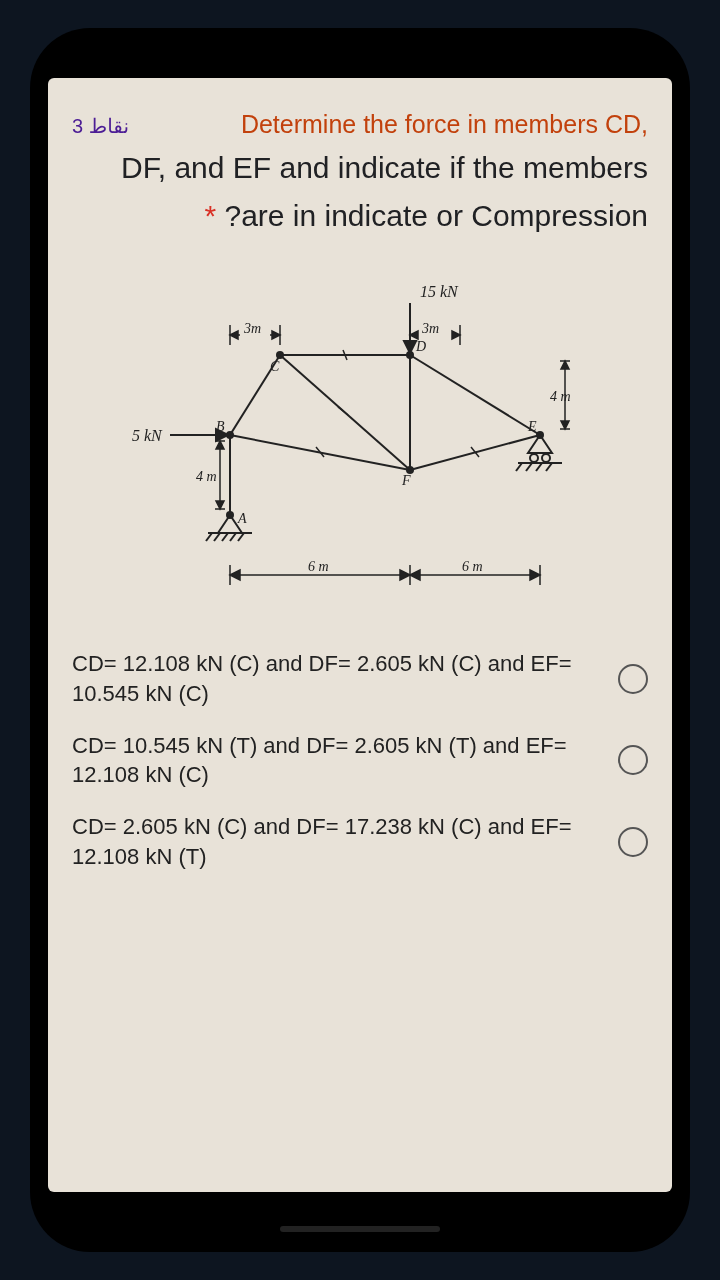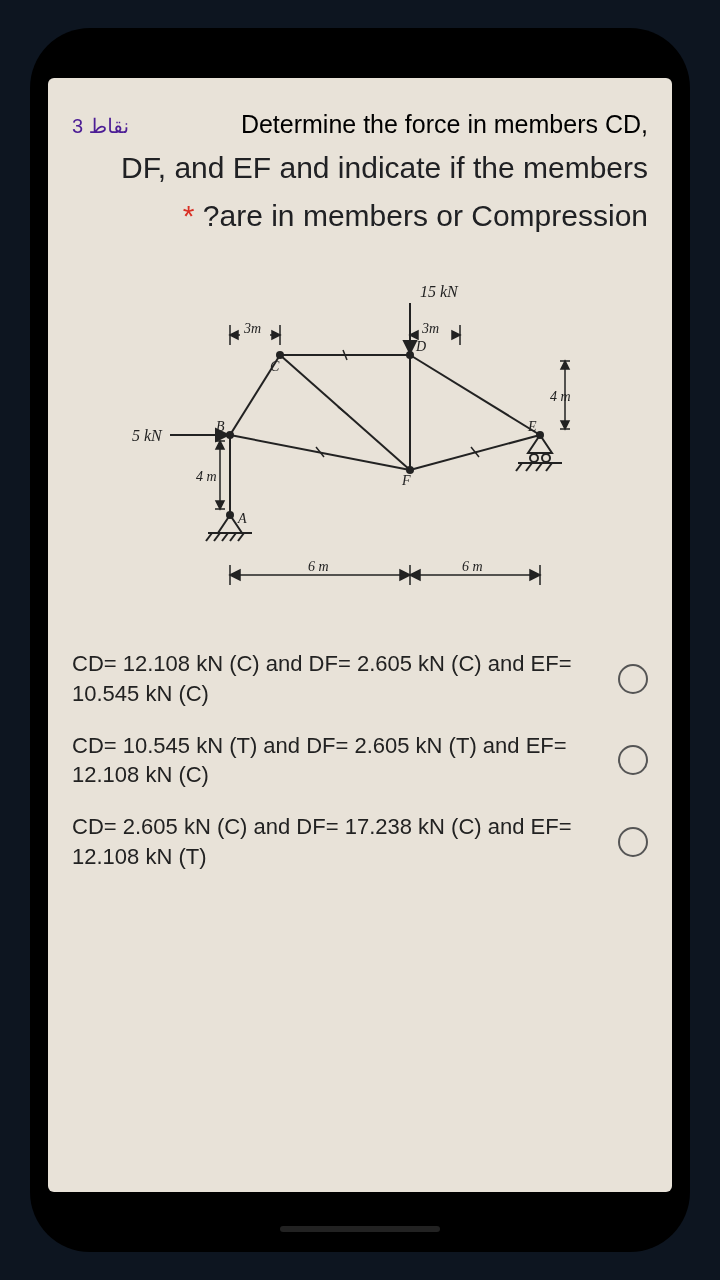--- a/index.html
+++ b/index.html
@@ -2,21 +2,21 @@
 <html><head>
 <meta charset="utf-8">
 <style>
   html,body{margin:0;padding:0;background:#1a2a3a;font-family:Arial,Helvetica,sans-serif;}
   .viewport{width:720px;height:1280px;margin:0 auto;background:#0d1520;position:relative;box-sizing:border-box;padding:28px 30px;}
   .phone{width:100%;height:100%;background:#000;border-radius:60px;box-sizing:border-box;padding:50px 18px 60px 18px;position:relative;}
   .screen{width:100%;height:100%;background:#e8e2d8;border-radius:6px;box-sizing:border-box;padding:28px 24px;overflow:hidden;color:#222;}
   .question-head{display:flex;flex-direction:column;align-items:flex-end;gap:4px;margin-bottom:18px;}
   .points-row{display:flex;align-items:baseline;gap:18px;width:100%;}
   .points{color:#4c1d95;font-size:20px;white-space:nowrap;}
-  .qtext{color:#000000;font-size:25px;line-height:1.45;text-align:right;flex:1;}
+  .qtext{color:#c2410c;font-size:25px;line-height:1.45;text-align:right;flex:1;}
   .qtext-line2,.qtext-line3{color:#202124;font-size:30px;line-height:1.45;text-align:right;width:100%;}
   .asterisk{color:#d93025;}
   .figure{width:100%;display:flex;justify-content:center;margin:18px 0 24px 0;}
   .figure svg{width:480px;height:370px;}
   .options{display:flex;flex-direction:column;gap:22px;margin-top:6px;}
   .opt{display:flex;align-items:center;gap:12px;}
   .opt-text{flex:1;font-size:22px;color:#222;line-height:1.35;}
   .radio{width:30px;height:30px;border:2px solid #555;border-radius:50%;flex-shrink:0;background:transparent;cursor:pointer;}
   .home-ind{position:absolute;bottom:20px;left:50%;transform:translateX(-50%);width:160px;height:6px;border-radius:3px;background:#222;}
   .fig-label{font-family:Georgia,'Times New Roman',serif;font-style:italic;font-size:16px;fill:#222;}
@@ -30,21 +30,21 @@
     <div class="screen">
 
       <div class="question-head">
         <div class="points-row">
           <span class="points">3 نقاط</span>
           <span class="qtext">Determine the force in members CD,</span>
         </div>
         <div class="qtext-line2">DF, and EF and indicate if the members</div>
         <div class="qtext-line3">
           <span class="asterisk">*</span>
-          <span>?are in members or Compression</span>
+          <span>?are in indicate or Compression</span>
         </div>
       </div>
 
       <div class="figure">
         <svg viewBox="0 0 480 370">
 
           <g stroke="#222" stroke-width="2" fill="none">
             <line x1="110" y1="180" x2="160" y2="100"></line>
             <line x1="160" y1="100" x2="290" y2="100"></line>
             <line x1="290" y1="100" x2="420" y2="180"></line>

